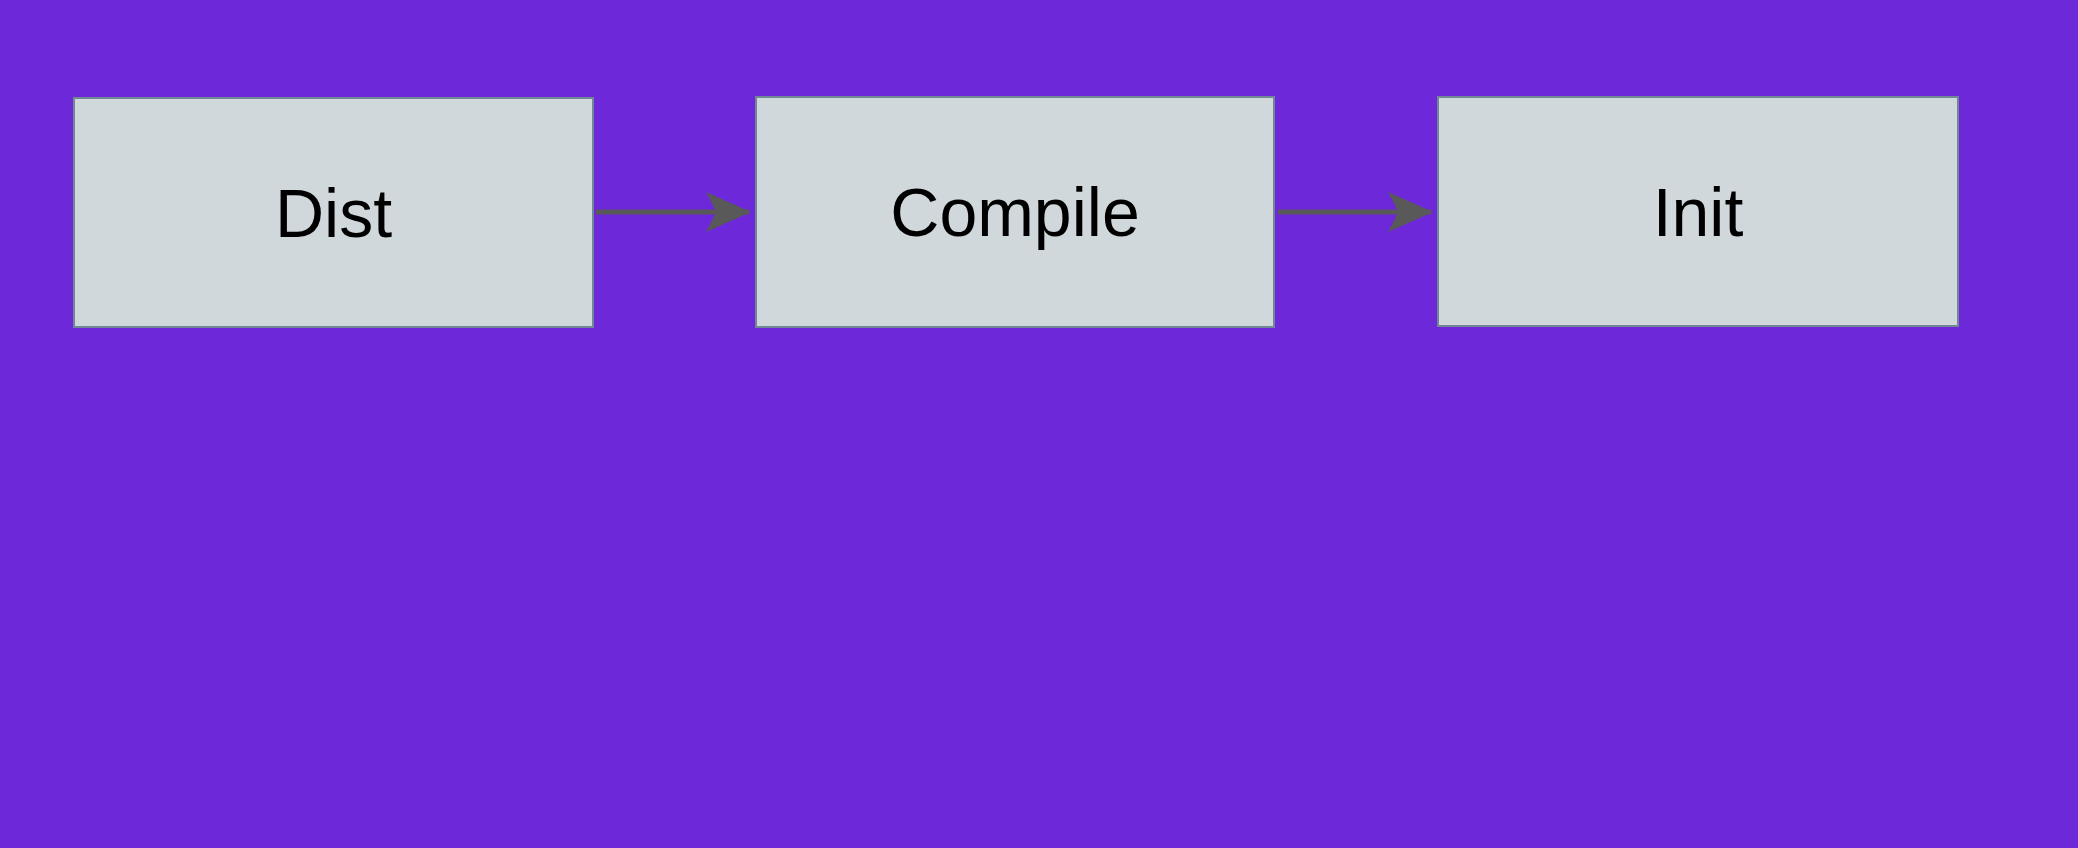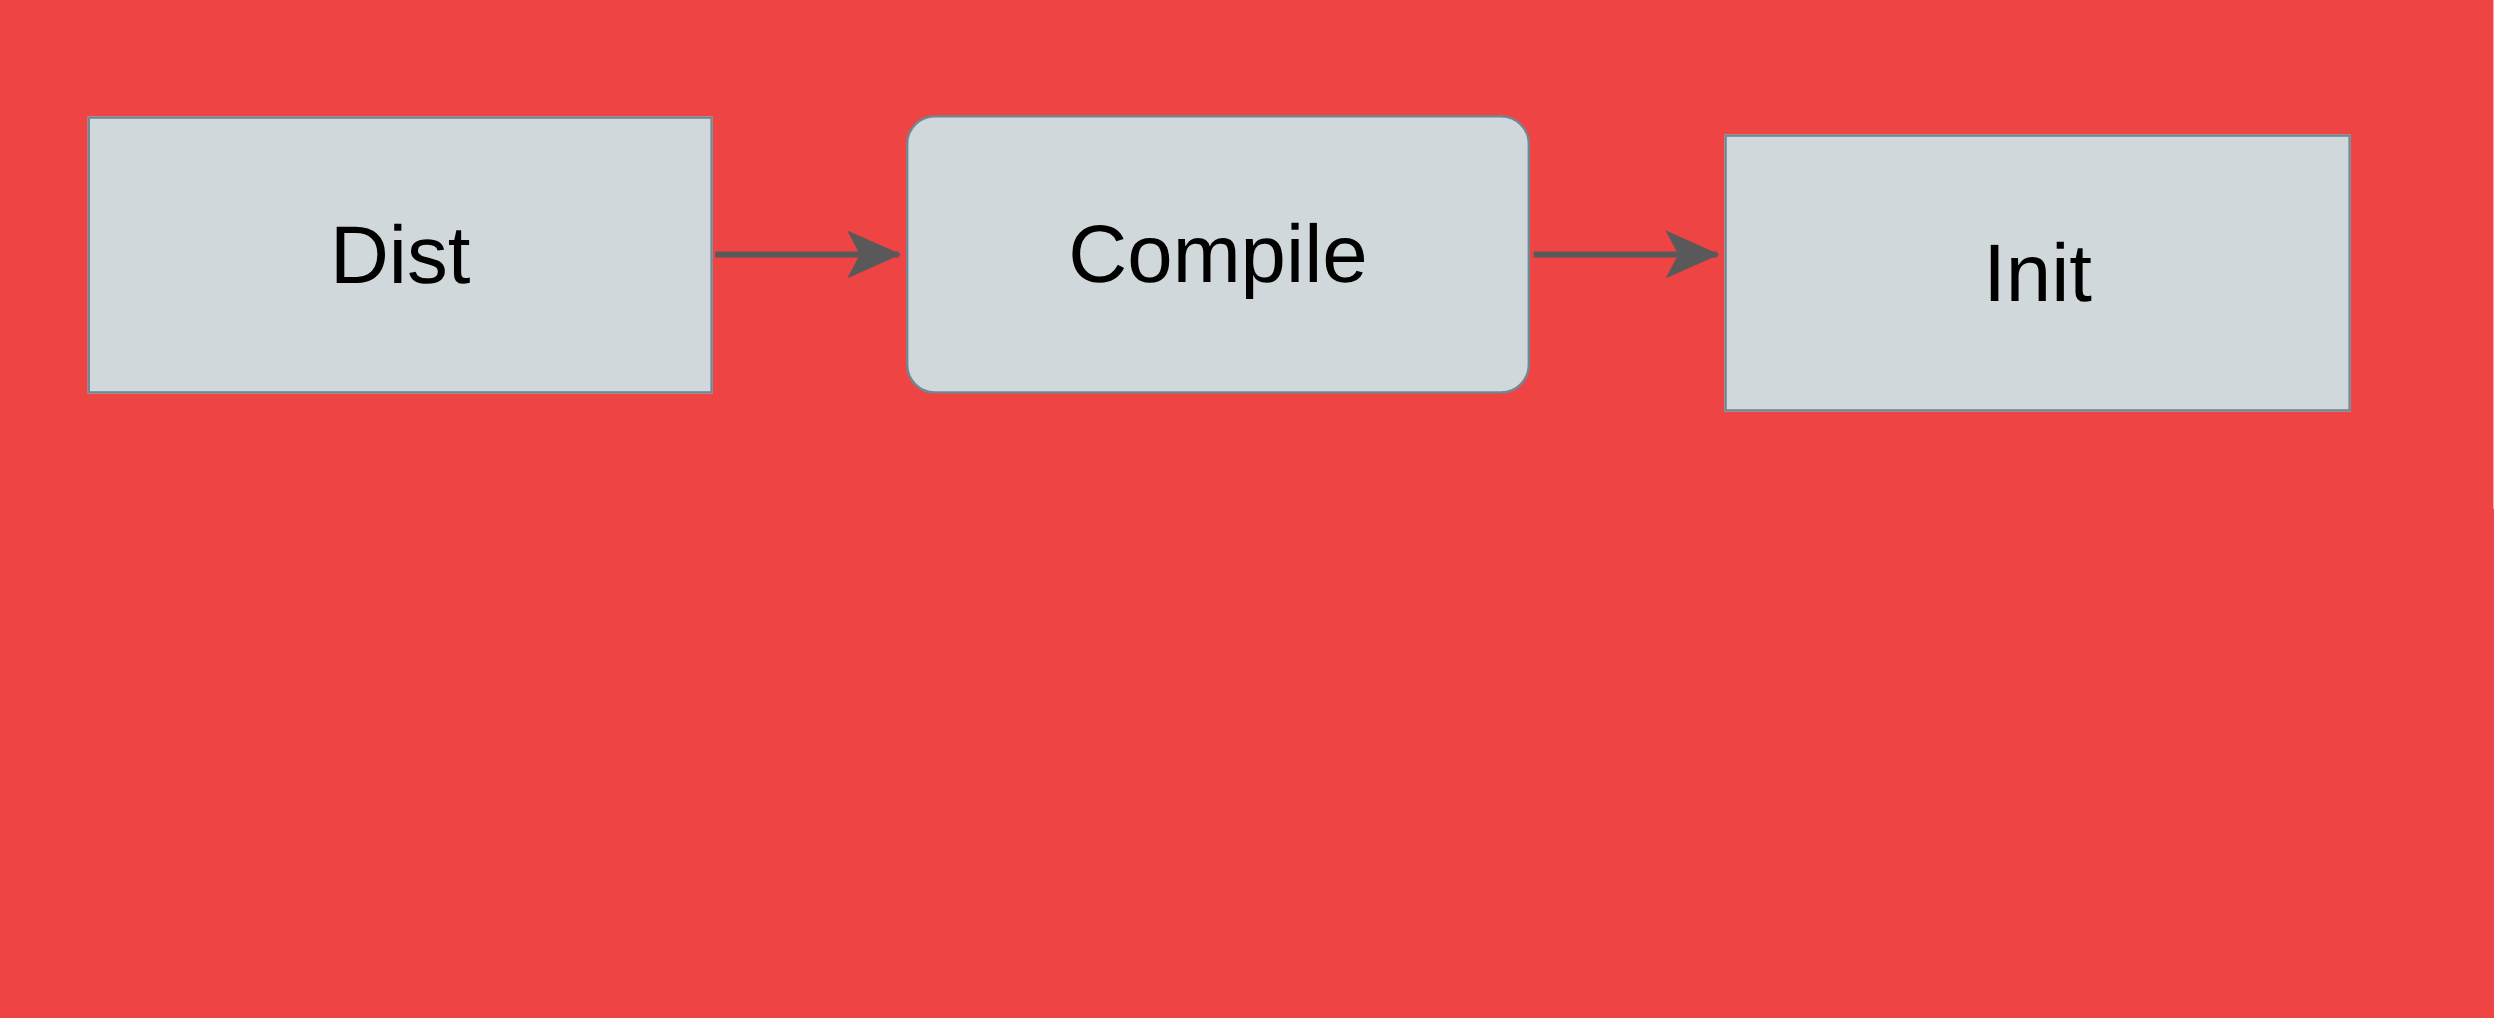--- a/index.html
+++ b/index.html
@@ -7,21 +7,21 @@
     padding: 0;
     background: #ffffff;
   }
   body {
     font-family: "Liberation Sans", sans-serif;
   }
   #canvas {
     position: relative;
     width: 2078px;
     height: 848px;
-    background: #ef4444;
+    background: #6d28d9;
     overflow: hidden;
   }
   .node {
     position: absolute;
     box-sizing: border-box;
     background: #d0d8db;
     border: 2px solid #708894;
     display: flex;
     align-items: center;
     justify-content: center;
@@ -43,22 +43,22 @@
     width: 2078px;
     height: 848px;
     pointer-events: none;
   }
   .edge-layer .hit {
     pointer-events: auto;
   }
 
   
   #node-dist    { left: 73px;  top: 97px;  width: 521px; height: 231px; }
-  #node-compile { left: 755px; top: 96px;  width: 520px; height: 232px; border-radius: 24px; }
-  #node-init    { left: 1437px;top: 112px;  width: 522px; height: 231px; }
+  #node-compile { left: 755px; top: 96px;  width: 520px; height: 232px; }
+  #node-init    { left: 1437px;top: 96px;  width: 522px; height: 231px; }
   #node-clean   { left: 755px; top: 512px; width: 521px; height: 230px; }
 </style>
 </head>
 <body>
 
 <div id="canvas">
 
   <svg class="edge-layer" viewBox="0 0 2078 848" width="2078" height="848" xmlns="http://www.w3.org/2000/svg">
     <defs>
       <marker id="arrowhead" markerWidth="9" markerHeight="8" refX="8.6" refY="4" orient="auto" markerUnits="strokeWidth">

